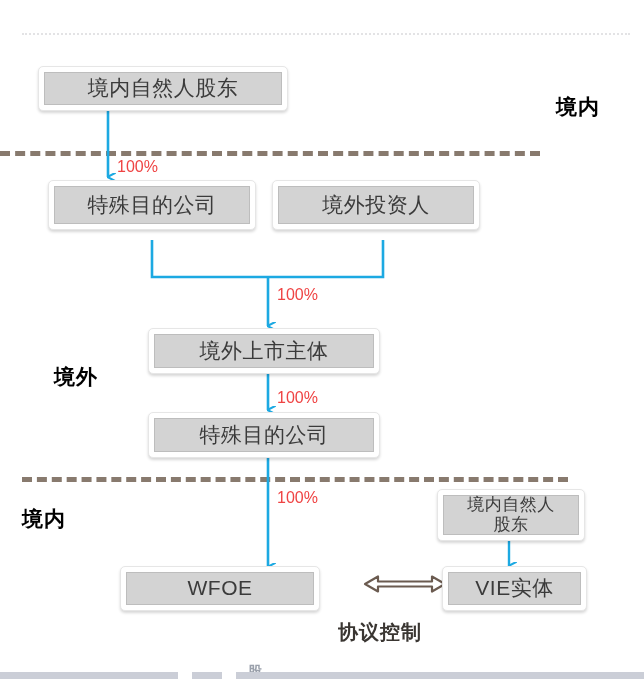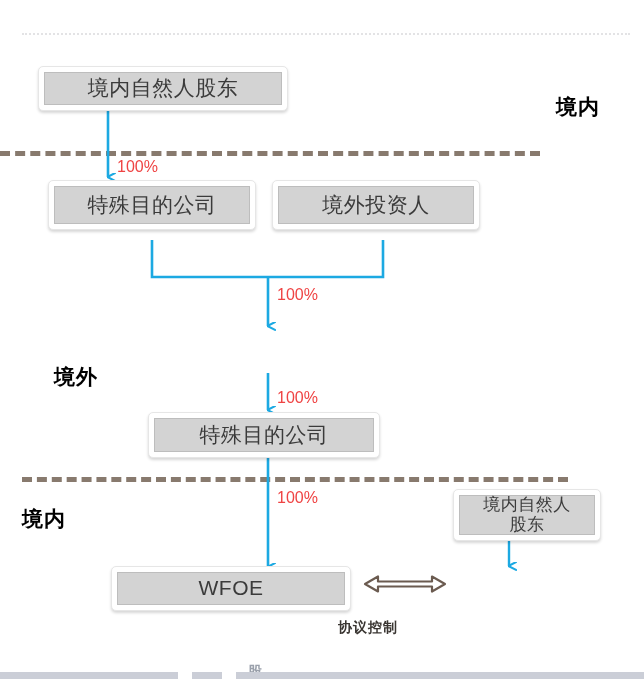--- a/index.html
+++ b/index.html
@@ -105,21 +105,21 @@
 
   
   .edge-label {
     position: absolute;
     font-size: 16px;
     color: #ef4444;
     white-space: nowrap;
   }
   .control-label {
     position: absolute;
-    font-size: 14px;
+    font-size: 20px;
     font-weight: 700;
     color: #3a3632;
     letter-spacing: 1px;
     white-space: nowrap;
   }
 
   
   svg.wires {
     position: absolute;
     left: 0; top: 0;
@@ -177,31 +177,37 @@
   </div>
 
   <div class="node" style="left:48px; top:180px; width:208px; height:50px;">
     <div class="inner">特殊目的公司</div>
   </div>
 
   <div class="node" style="left:272px; top:180px; width:208px; height:50px;">
     <div class="inner">境外投资人</div>
   </div>
 
+  <div class="node" style="left:148px; top:328px; width:232px; height:46px;">
+    <div class="inner">境外上市主体</div>
+  </div>
 
   <div class="node" style="left:148px; top:412px; width:232px; height:46px;">
     <div class="inner">特殊目的公司</div>
   </div>
 
-  <div class="node" style="left:111px; top:566px; width:240px; height:45px;">
+  <div class="node" style="left:120px; top:566px; width:200px; height:45px;">
     <div class="inner">WFOE</div>
   </div>
 
-
-  <div class="node small" style="left:437px; top:489px; width:148px; height:52px;margin-left:16px;">
+  <div class="node" style="left:442px; top:566px; width:145px; height:45px;">
+    <div class="inner">VIE实体</div>
+  </div>
+
+  <div class="node small" style="left:437px; top:489px; width:148px; height:52px;">
     <div class="inner" style="flex-direction:column;">
       <span>境内自然人</span>
       <span>股东</span>
     </div>
   </div>
 
   <div class="region-label" style="left:556px; top:93px;">境内</div>
 
   <div class="region-label" style="left:18px; top:363px;margin-left:36px;">境外</div>
 

